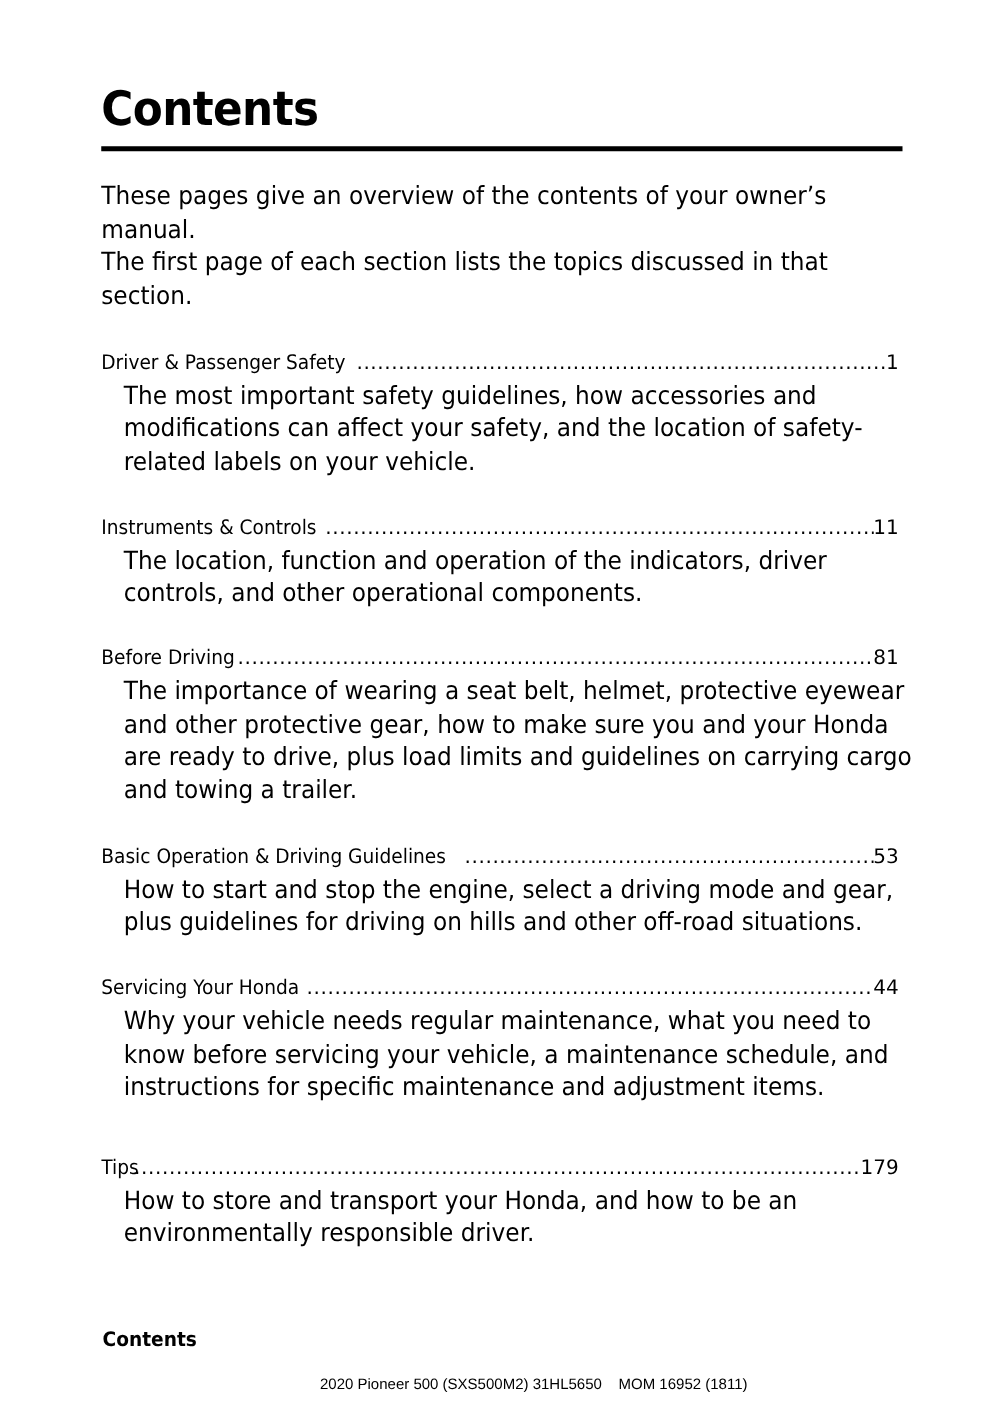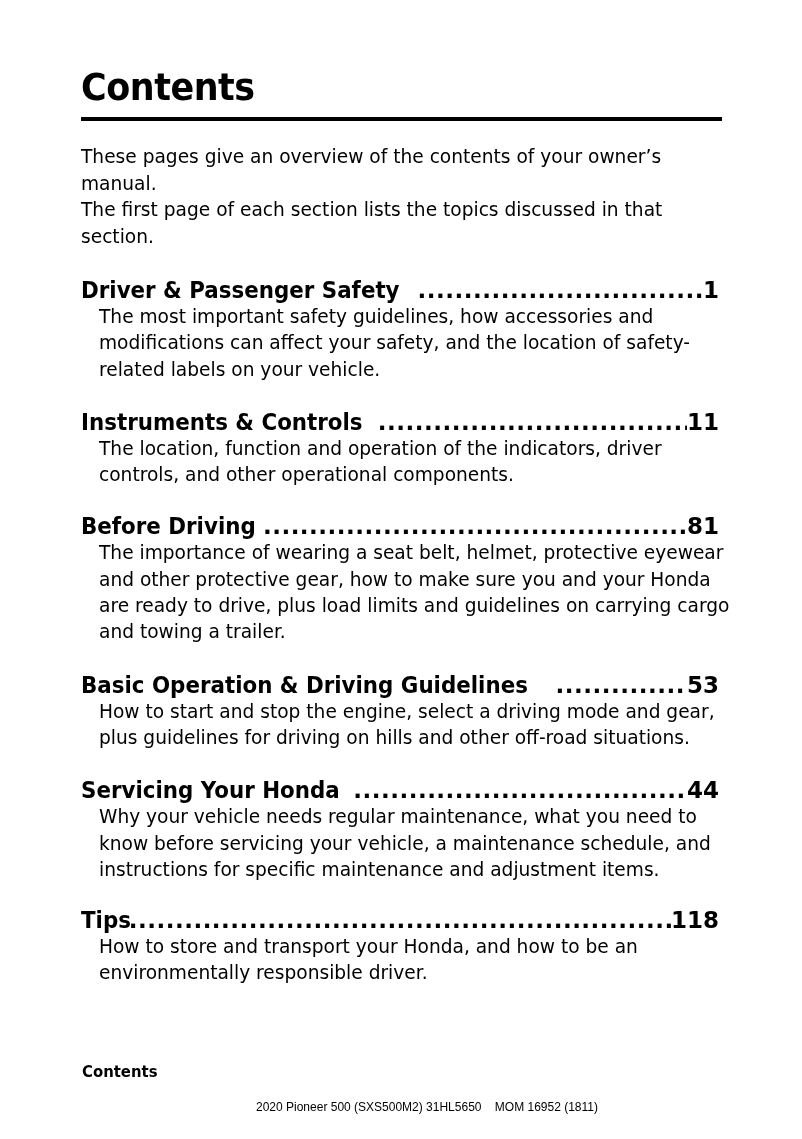--- a/index.html
+++ b/index.html
@@ -55,22 +55,22 @@
       width: 640px;
     }
     .toc-entry {
       margin: 0;
       padding: 0;
     }
     .toc-heading {
       display: flex;
       align-items: baseline;
       width: 638px;
-      font-size: 23px;
-      font-weight: bold;
+      font-size: 16px;
+      font-weight: normal;
       line-height: 26px;
       white-space: nowrap;
       overflow: hidden;
     }
     .toc-heading .h-text {
       flex: 0 0 auto;
       transform: scaleX(0.93);
       transform-origin: left center;
       display: inline-block;
       margin-right: -12px;
@@ -175,38 +175,38 @@
       <span class="h-text">Basic Operation &amp; Driving Guidelines</span>
       <span class="leader"></span>
       <span class="page-num">53</span>
     </div>
     <div class="toc-desc">
       <span>How to start and stop the engine, select a driving mode and gear,</span>
       <span>plus guidelines for driving on hills and other off-road situations.</span>
     </div>
   </div>
 
-  <div class="toc-entry" style="margin-bottom:25px;">
+  <div class="toc-entry" style="margin-bottom:39px;">
     <div class="toc-heading">
       <span class="h-text">Servicing Your Honda</span>
       <span class="leader"></span>
       <span class="page-num">44</span>
     </div>
     <div class="toc-desc">
       <span>Why your vehicle needs regular maintenance, what you need to</span>
       <span>know before servicing your vehicle, a maintenance schedule, and</span>
       <span>instructions for specific maintenance and adjustment items.</span>
     </div>
   </div>
 
   <div class="toc-entry">
     <div class="toc-heading">
       <span class="h-text">Tips</span>
       <span class="leader"></span>
-      <span class="page-num">118</span>
+      <span class="page-num">179</span>
     </div>
     <div class="toc-desc">
       <span>How to store and transport your Honda, and how to be an</span>
       <span>environmentally responsible driver.</span>
     </div>
   </div>
 
 </div>
 
 <div class="footer-label">Contents</div>

